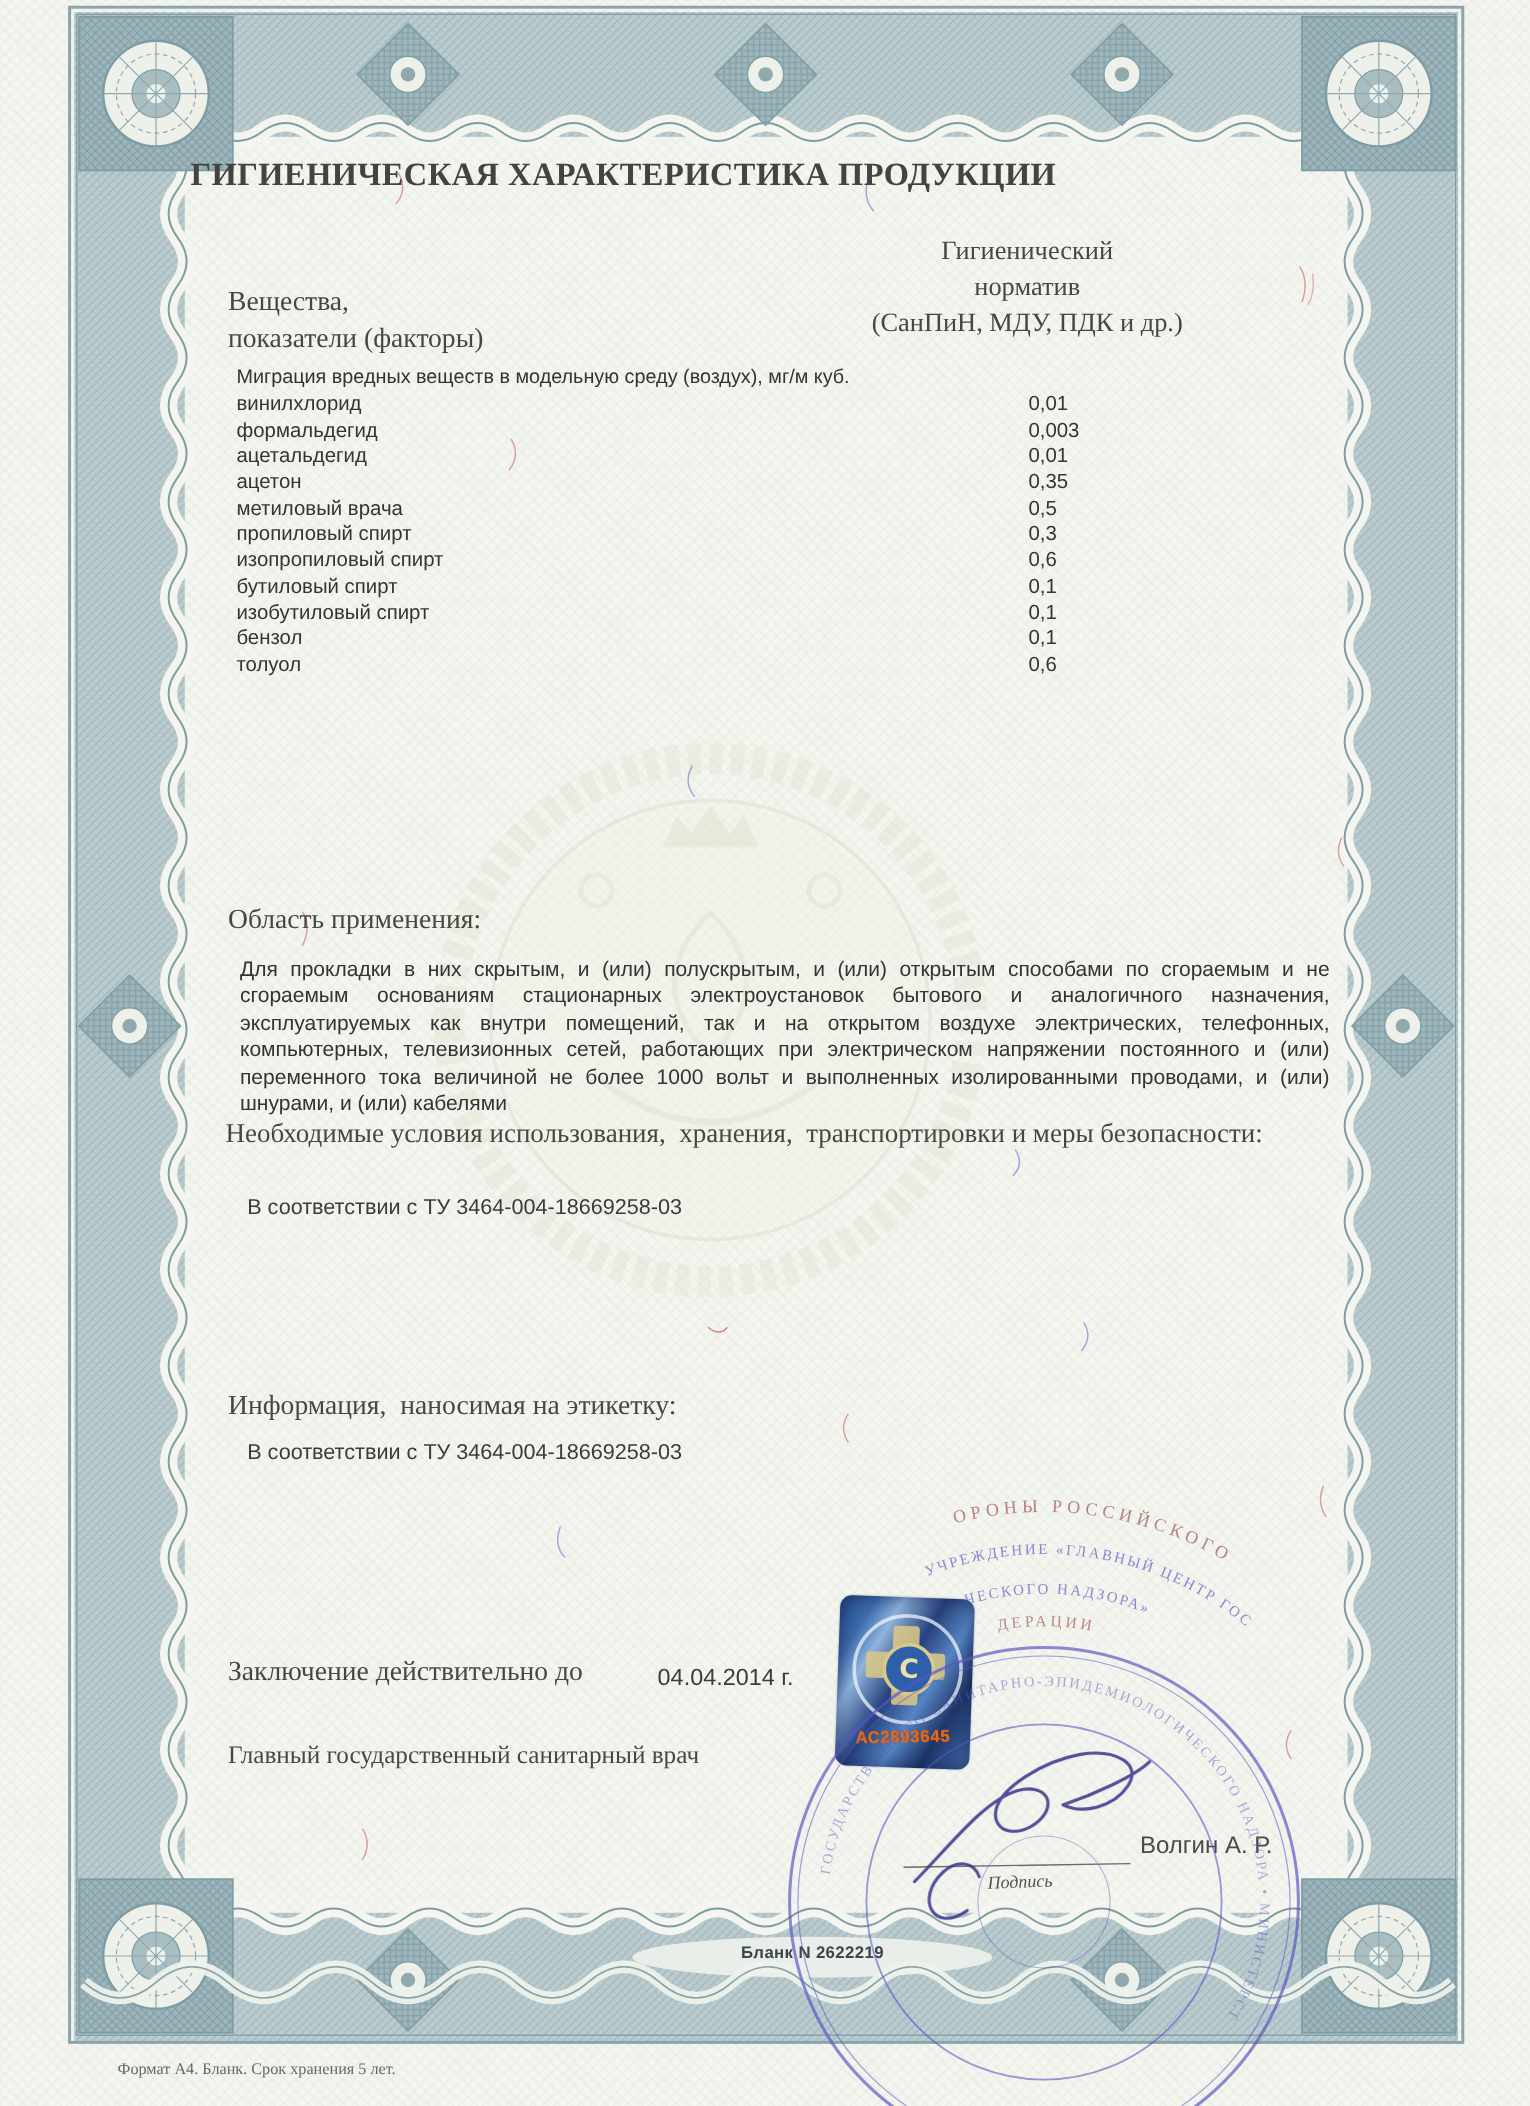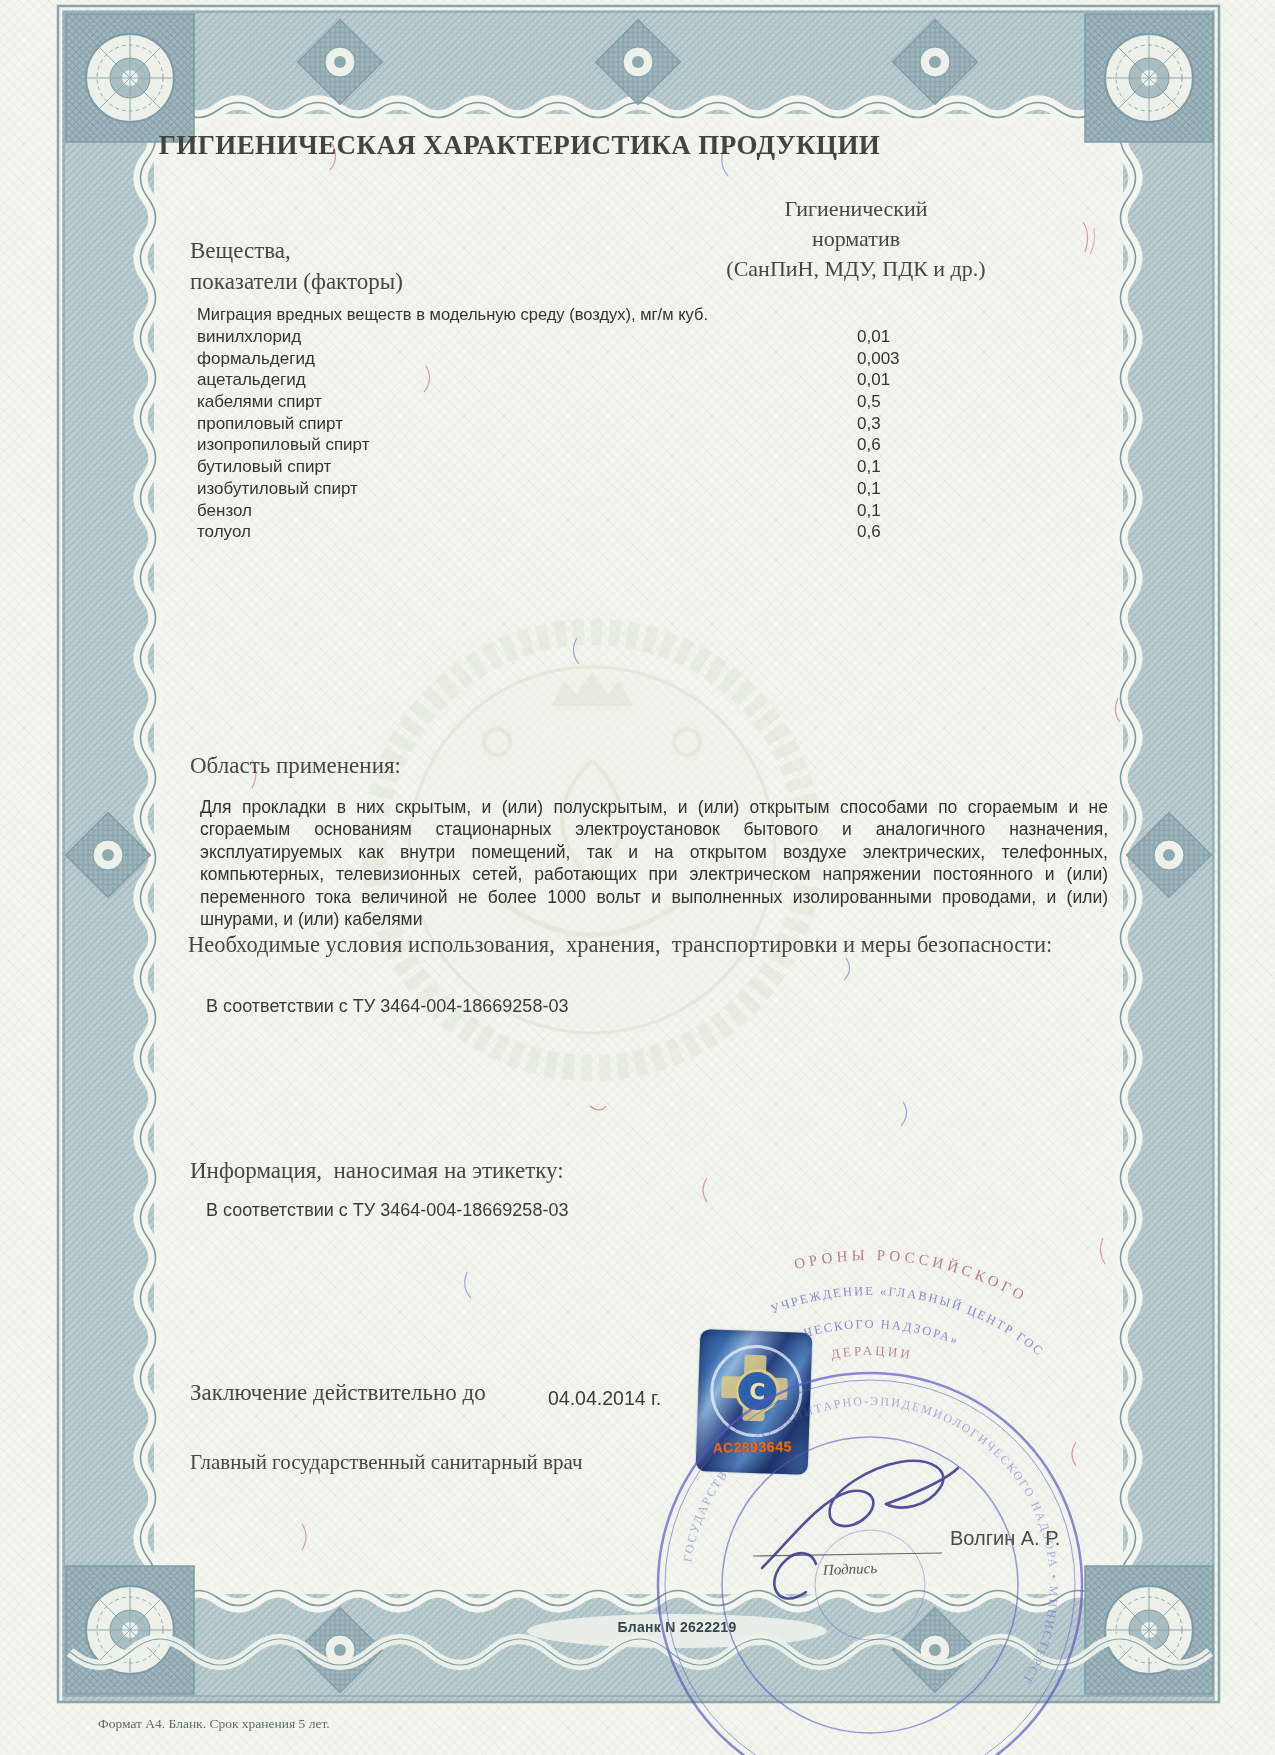--- a/index.html
+++ b/index.html
@@ -168,21 +168,25 @@
       </div>
     <div class="trow">
         <span>формальдегид</span>
         <span>0,003</span>
       </div>
     <div class="trow">
         <span>ацетальдегид</span>
         <span>0,01</span>
       </div>
     <div class="trow">
-        <span>кабелями спирт</span>
+        <span>ацетон</span>
+        <span>0,35</span>
+      </div>
+    <div class="trow">
+        <span>метиловый врача</span>
         <span>0,5</span>
       </div>
     <div class="trow">
         <span>пропиловый спирт</span>
         <span>0,3</span>
       </div>
     <div class="trow">
         <span>изопропиловый спирт</span>
         <span>0,6</span>
       </div>

